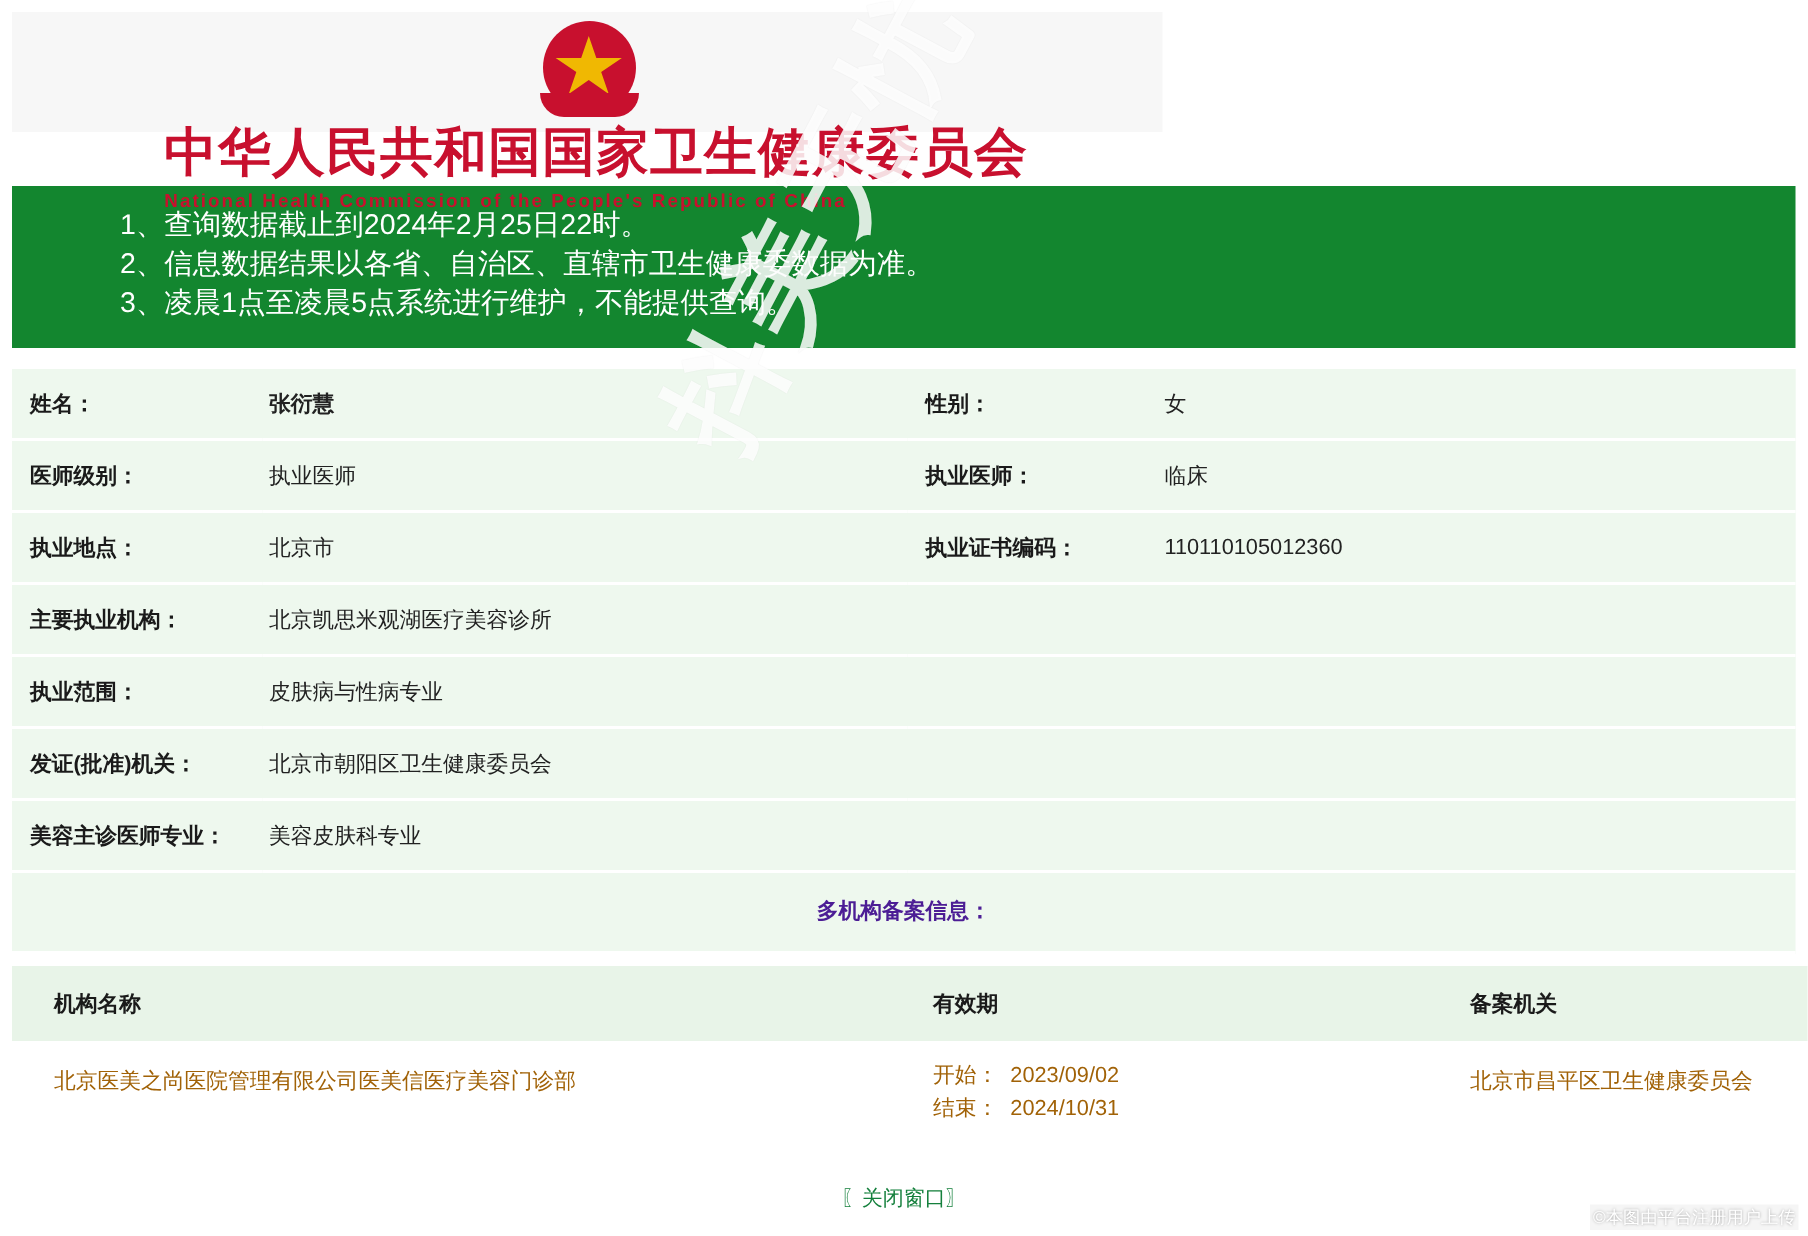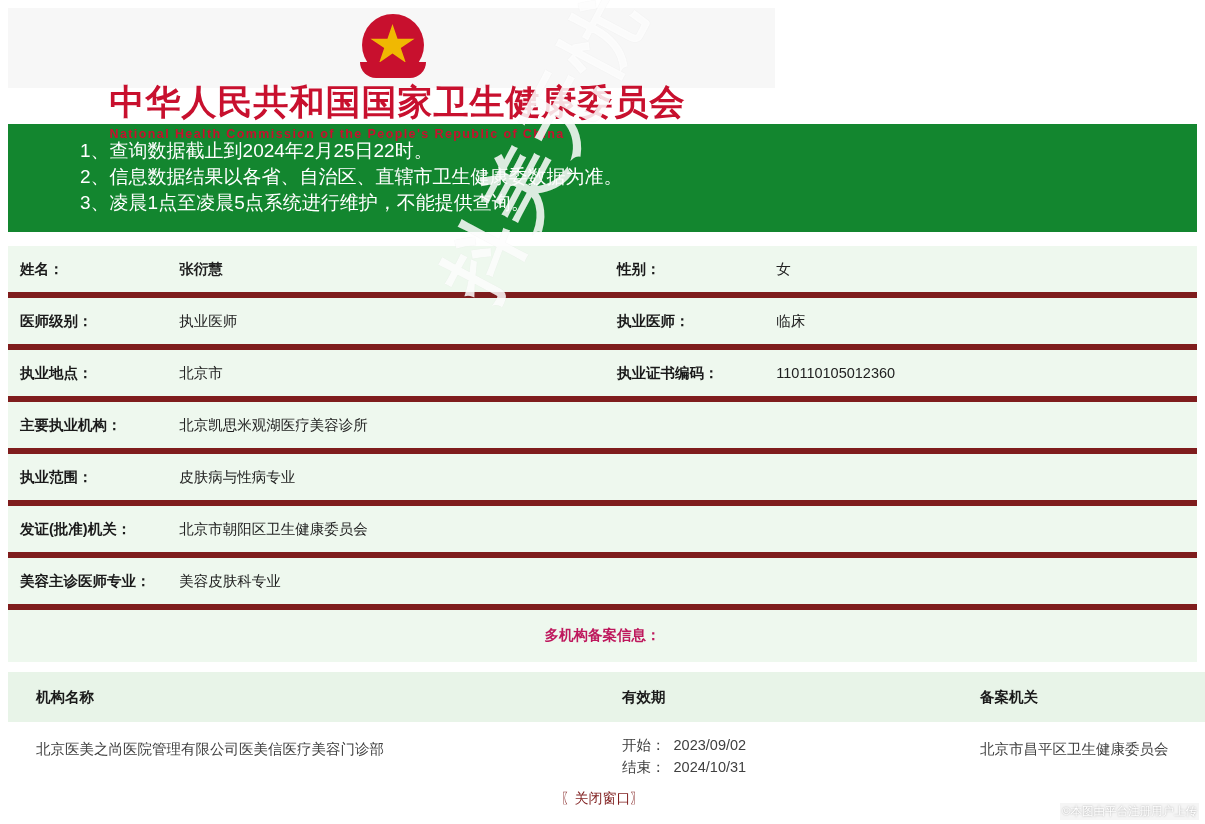--- a/index.html
+++ b/index.html
@@ -108,21 +108,21 @@
 
   
   .info-table {
     width: 1189px;
     margin: 14px 8px 0 8px;
     border-collapse: collapse;
     table-layout: fixed;
     background: #f1faf1;
   }
   .info-table tr {
-    border-bottom: 6px solid #7f1d1d;
+    border-bottom: 1px solid #7f1d1d;
   }
   .info-table td {
     height: 46px;
     font-size: 14.5px;
     vertical-align: middle;
     padding: 0;
     background: #eef8ee;
     border-bottom: 2px solid #ffffff;
   }
   td.lbl {
@@ -144,21 +144,21 @@
   .col-b-val { width: 420px; }
 
   .section-title {
     width: 1189px;
     margin: 0 8px;
     background: #eef8ee;
     text-align: center;
     font-size: 14.5px;
     font-weight: bold;
     padding: 16px 0 17px 0;
-    color: #be185d;
+    color: #4c1d95;
     border-bottom: 2px solid #ffffff;
   }
 
   
   .record-table {
     width: 1189px;
     margin: 8px 8px 0 8px;
     border-collapse: collapse;
     table-layout: fixed;
   }
@@ -169,42 +169,42 @@
     text-align: left;
     padding: 14px 0 14px 28px;
     color: #1a1a1a;
     height: 22px;
   }
   .record-table td {
     background: #ffffff;
     font-size: 14.5px;
     padding: 12px 0 14px 28px;
     vertical-align: top;
-    color: #404040;
+    color: #a16207;
     line-height: 22px;
   }
   .rc1 { width: 558px; }
   .rc2 { width: 330px; }
   .rc3 { width: 301px; }
   .record-table td.rc1 { padding-top: 16px; }
   .record-table td.rc3 { padding-top: 16px; }
   .date-line { white-space: pre; }
 
   
   .footer {
     position: absolute;
     left: 0;
     top: 790px;
     width: 100%;
     text-align: center;
     font-size: 14px;
     color: #333;
   }
   .footer a {
-    color: #7f1d1d;
+    color: #15803d;
     text-decoration: none;
     font-family: Liberation Serif, serif;
   }
   .watermark-corner {
     position: absolute;
     right: 6px;
     bottom: 4px;
     font-size: 11.5px;
     color: #ffffff;
     text-shadow: 0 0 2px rgba(0,0,0,0.35);

